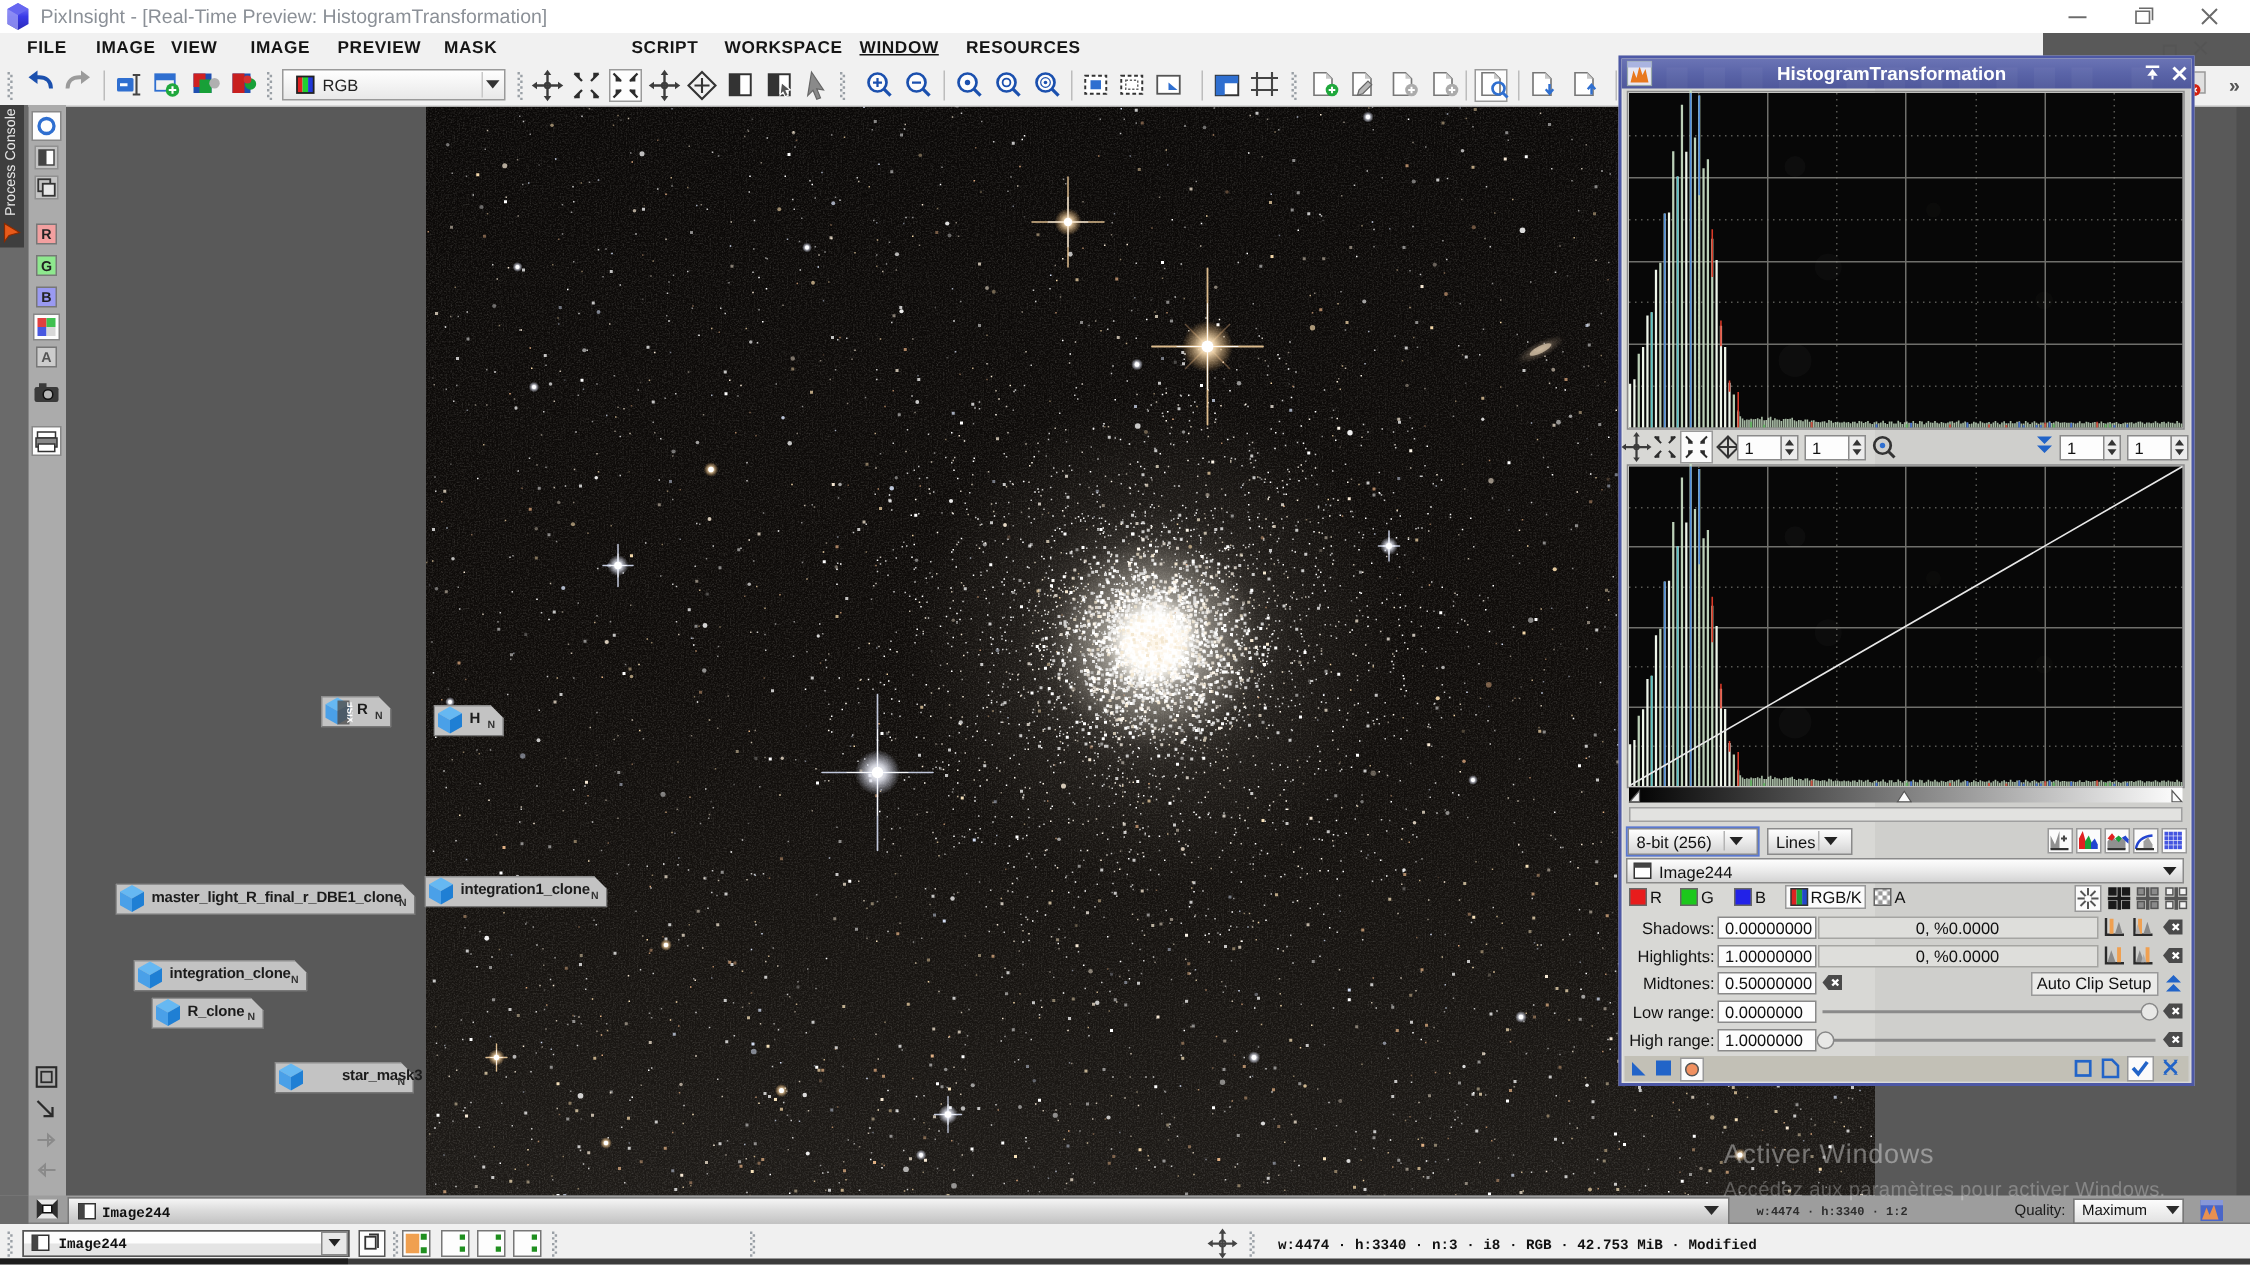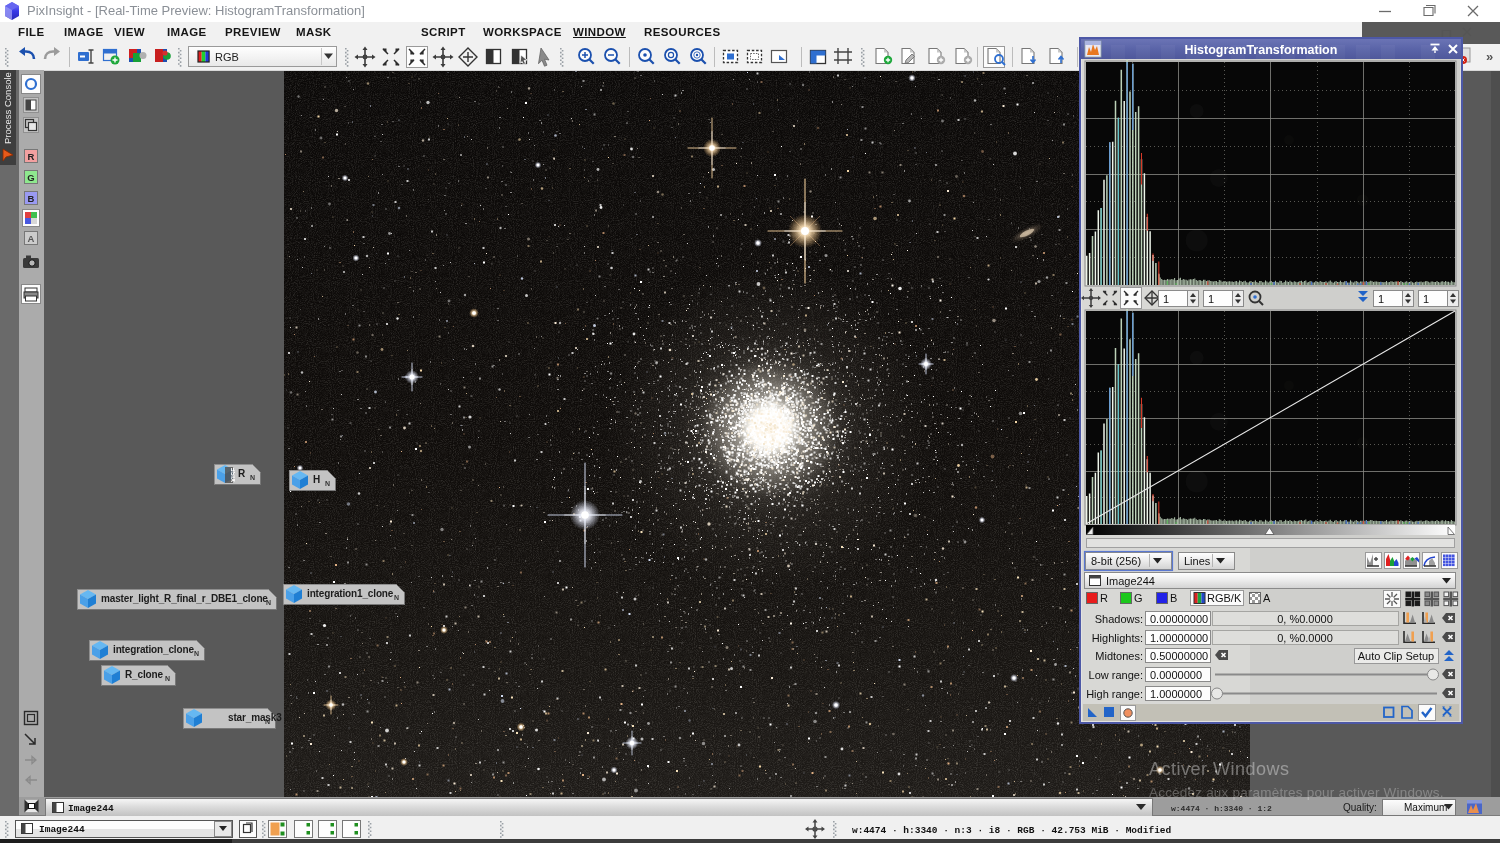--- a/index.html
+++ b/index.html
@@ -666,21 +666,21 @@
       <rect x="1.5" y="1.5" width="11" height="10" fill="#fff" stroke="#333"></rect>
       <path d="M1.5 1.5h4v10h-4z" fill="#444"></path>
     </svg>
     <span style="position:absolute;left:68px;top:802px;font:bold 9.5px/13px 'Liberation Mono',monospace;color:#111;">Image244</span>
     <svg width="16" height="17" style="position:absolute;left:1133px;top:798px">
       <path d="M3 6l5 6 5-6z" fill="#2a2a2a"></path>
     </svg>
     <span style="position:absolute;left:1171px;top:802.5px;font:bold 8px/11px 'Liberation Mono',monospace;color:#2e2e2e;">w:4474 · h:3340 · 1:2</span>
     <span style="position:absolute;left:1343px;top:802px;font:10px 'Liberation Sans',sans-serif;color:#1a1a1a;">Quality:</span>
     <div style="position:absolute;left:1382px;top:799px;width:72px;height:15px;background:linear-gradient(#fcfcfc,#e2e2e2);border:1px solid #777;"></div>
-    <span style="position:absolute;left:1388px;top:801.5px;font:10px 'Liberation Sans',sans-serif;color:#111;margin-left:16px;">Maximum</span>
+    <span style="position:absolute;left:1388px;top:801.5px;font:10px 'Liberation Sans',sans-serif;color:#111;">Maximum</span>
     <svg width="16" height="15" style="position:absolute;left:1441px;top:799px">
       <path d="M3 5l4.5 5.5L12 5z" fill="#2a2a2a"></path>
     </svg>
     <svg width="20" height="17" style="position:absolute;left:1466px;top:799px">
       <rect x="1" y="1" width="15" height="14" fill="#4a66c8"></rect>
       <path d="M2 14 L5 6 7 11 10 4 13 14z" fill="#e89050"></path>
       <rect x="1" y="1" width="15" height="3.5" fill="#8898d8"></rect>
     </svg>
     <div style="position:absolute;left:0;top:816px;width:1500px;height:27px;background:#f0f0f0;"></div>
     <svg width="1500" height="27" style="position:absolute;left:0;top:816px">

